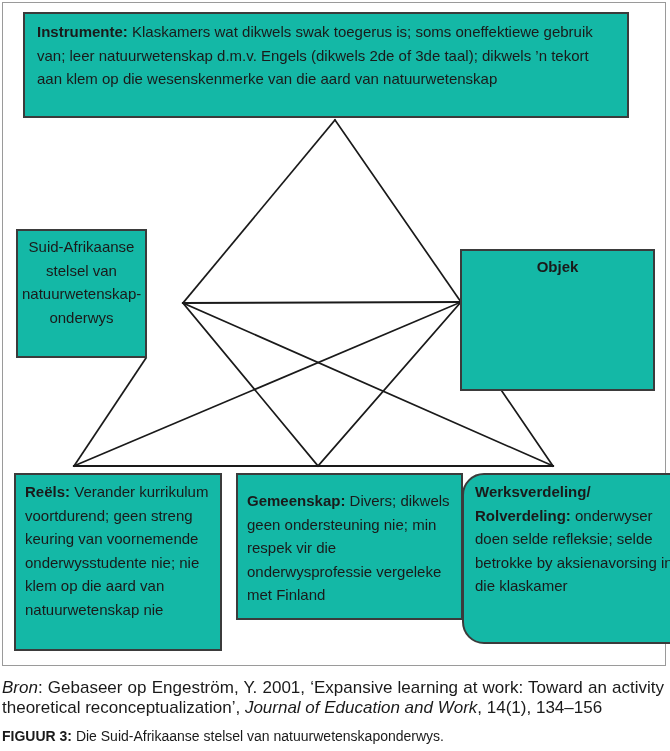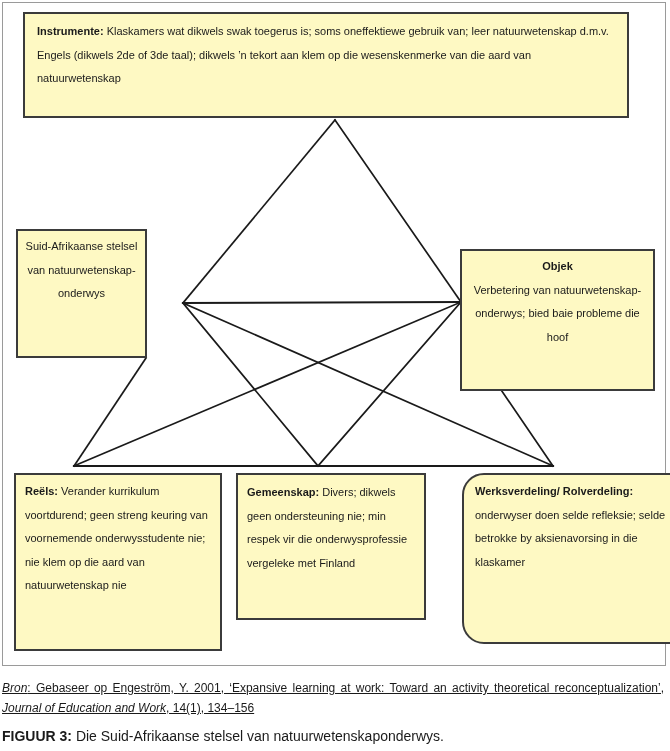--- a/index.html
+++ b/index.html
@@ -40,23 +40,23 @@
     top: 0;
     width: 670px;
     height: 670px;
     pointer-events: none;
   }
 
   
   .node-box {
     position: absolute;
     box-sizing: border-box;
-    background: #fef9c3;
+    background: #14b8a6;
     border: 2px solid #3b3b3b;
-    font-size: 11px;
+    font-size: 15px;
     line-height: 23.5px;
     color: #1a1a1a;
     padding: 5px 9px 6px 9px;
     z-index: 3;
   }
   .node-box .node-title {
     font-weight: bold;
   }
   .node-box.centered {
     text-align: center;
@@ -91,48 +91,47 @@
   #node-reels {
     left: 14px;
     top: 473px;
     width: 208px;
     height: 178px;
     padding: 5px 9px;
   }
   #node-gemeenskap {
     left: 236px;
     top: 473px;
-    width: 190px;
+    width: 227px;
     height: 147px;
-    padding: 6px 9px;
+    padding: 14px 9px;
   }
   #node-werksverdeling {
     left: 462px;
     top: 473px;
     width: 229px;
     height: 171px;
     padding: 5px 11px;
     border-radius: 22px;
   }
 
   
   .caption-area {
     position: absolute;
     left: 2px;
     top: 678px;
     width: 666px;
   }
   .source-line {
-    font-size: 12px;
+    font-size: 17px;
     line-height: 20px;
     color: #1a1a1a;
     text-align: justify;
     margin: 0 4px 9px 0;
     width: 662px;
-    text-decoration: underline;
   }
   .source-line .ital { font-style: italic; }
   .figure-caption {
     font-size: 14px;
     line-height: 19px;
     color: #1a1a1a;
     margin: 0;
   }
   .figure-caption .fig-label { font-weight: bold; }
 </style>
@@ -166,21 +165,21 @@
 
   <div class="node-box" id="node-instrumente">
     <span class="node-title">Instrumente:</span><span> Klaskamers wat dikwels swak toegerus is; soms oneffektiewe gebruik van; leer natuurwetenskap d.m.v. Engels (dikwels 2de of 3de taal); dikwels ’n tekort aan klem op die wesenskenmerke van die aard van natuurwetenskap</span>
   </div>
 
   <div class="node-box centered" id="node-subjek">
     <span>Suid-Afrikaanse stelsel van natuurwetenskap-onderwys</span>
   </div>
 
   <div class="node-box centered" id="node-objek">
-    <span class="node-title">Objek</span><span>Verbetering van natuurwetenskap-onderwys; bied baie probleme die hoof</span>
+    <span class="node-title">Objek</span>
   </div>
 
   <div class="node-box" id="node-reels">
     <span class="node-title">Reëls:</span><span> Verander kurrikulum voortdurend; geen streng keuring van voornemende onderwysstudente nie; nie klem op die aard van natuurwetenskap nie</span>
   </div>
 
   <div class="node-box" id="node-gemeenskap">
     <span class="node-title">Gemeenskap:</span><span> Divers; dikwels geen ondersteuning nie; min respek vir die onderwysprofessie vergeleke met Finland</span>
   </div>
 

